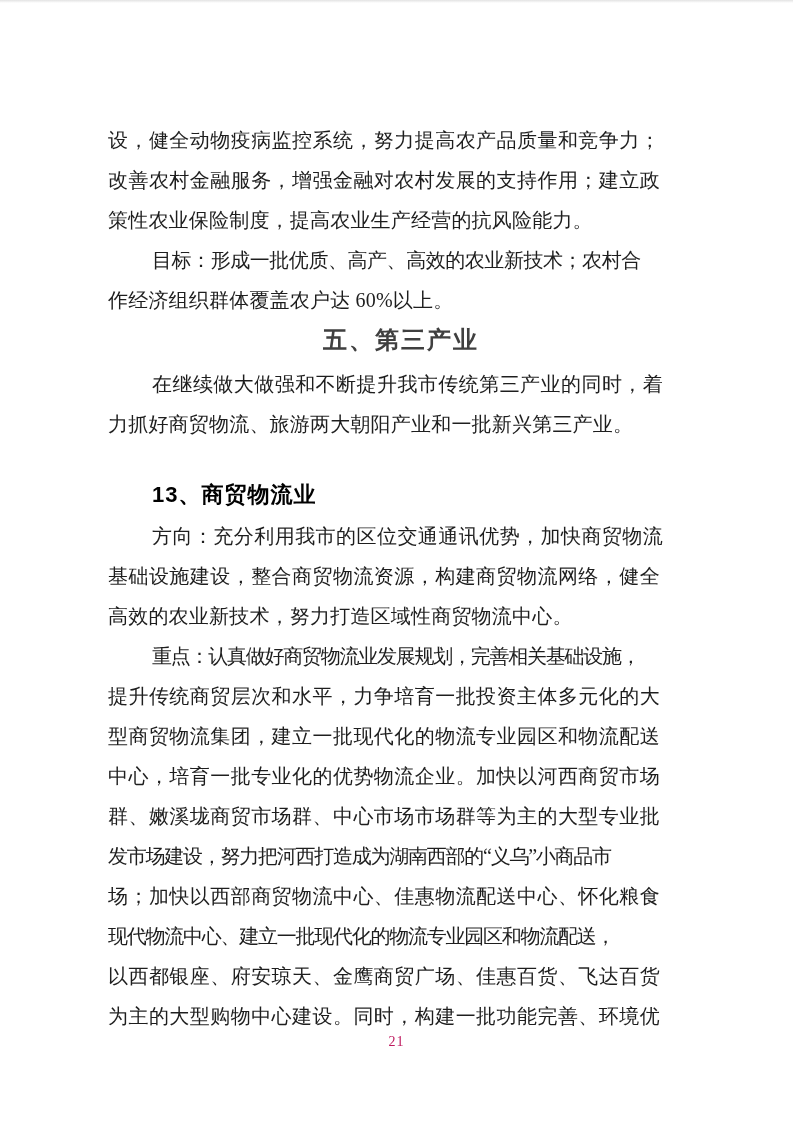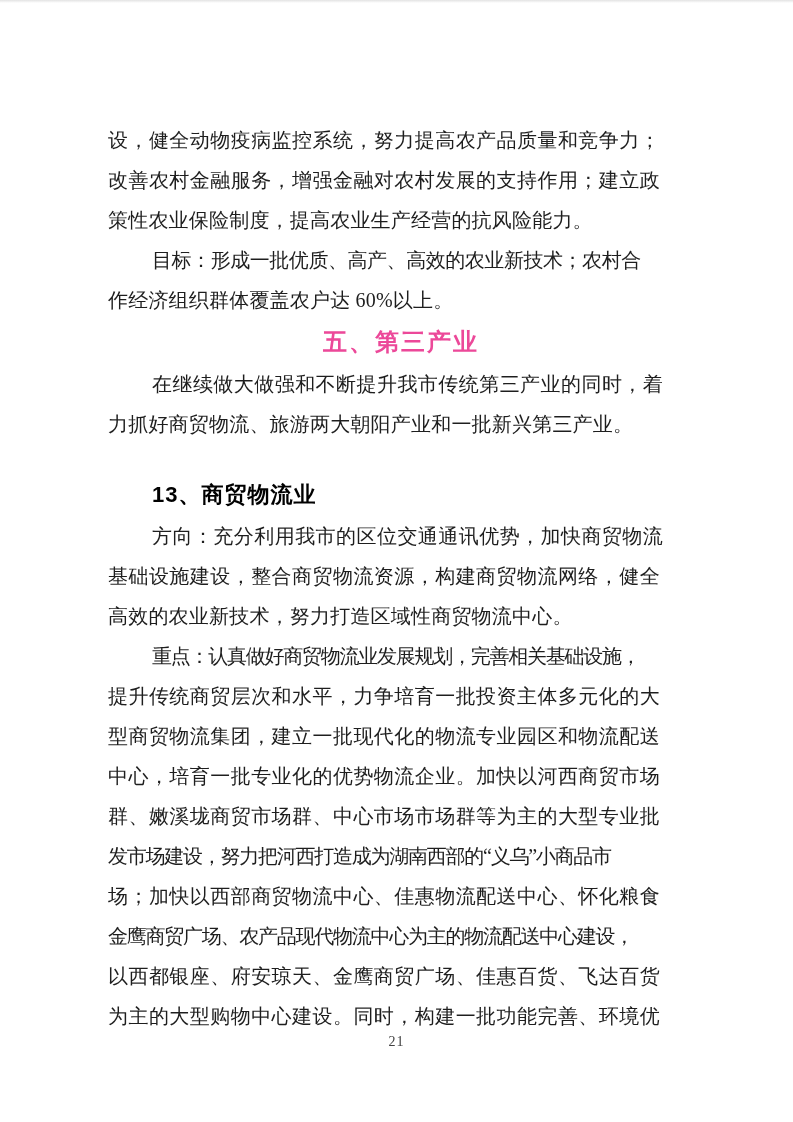--- a/index.html
+++ b/index.html
@@ -32,24 +32,24 @@
     height: 40px;
     line-height: 40px;
     white-space: nowrap;
     letter-spacing: 0.45px;
   }
   .indent { text-indent: 44px; }
   .snug  { letter-spacing: -0.45px; }
   .tight { letter-spacing: -1.25px; }
   .end   { letter-spacing: 0.2px; }
   .heading1 {
-    font-family: Liberation Serif, serif;
+    font-family: Liberation Mono, monospace;
     font-weight: bold;
     font-size: 24px;
-    color: #ec4899;
+    color: #404040;
     text-align: center;
     height: 44px;
     line-height: 44px;
     letter-spacing: 2px;
   }
   .heading2 {
     font-family: "Liberation Sans", "DejaVu Sans", sans-serif;
     font-weight: bold;
     font-size: 22px;
     color: #000000;
@@ -59,21 +59,21 @@
     letter-spacing: 1px;
     margin-top: 30px;
   }
   .page-number {
     position: absolute;
     top: 1034px;
     left: 0;
     width: 793px;
     text-align: center;
     font-size: 14px;
-    color: #404040;
+    color: #be185d;
     letter-spacing: 1px;
   }
 </style>
 </head>
 <body>
 
 <div class="scan-top-edge"></div>
 
 <div class="content">
 
@@ -104,20 +104,20 @@
   </div>
 
   <div>
     <div class="line indent tight">重点：认真做好商贸物流业发展规划，完善相关基础设施，</div>
     <div class="line">提升传统商贸层次和水平，力争培育一批投资主体多元化的大</div>
     <div class="line">型商贸物流集团，建立一批现代化的物流专业园区和物流配送</div>
     <div class="line">中心，培育一批专业化的优势物流企业。加快以河西商贸市场</div>
     <div class="line">群、嫩溪垅商贸市场群、中心市场市场群等为主的大型专业批</div>
     <div class="line tight">发市场建设，努力把河西打造成为湖南西部的“义乌”小商品市</div>
     <div class="line">场；加快以西部商贸物流中心、佳惠物流配送中心、怀化粮食</div>
-    <div class="line tight">金鹰商贸广场、农产品现代物流中心为主的物流配送中心建设，</div>
+    <div class="line tight">现代物流中心、建立一批现代化的物流专业园区和物流配送，</div>
     <div class="line">以西都银座、府安琼天、金鹰商贸广场、佳惠百货、飞达百货</div>
     <div class="line">为主的大型购物中心建设。同时，构建一批功能完善、环境优</div>
   </div>
 
 </div>
 
 <div class="page-number">21</div>
 
 </body></html>

